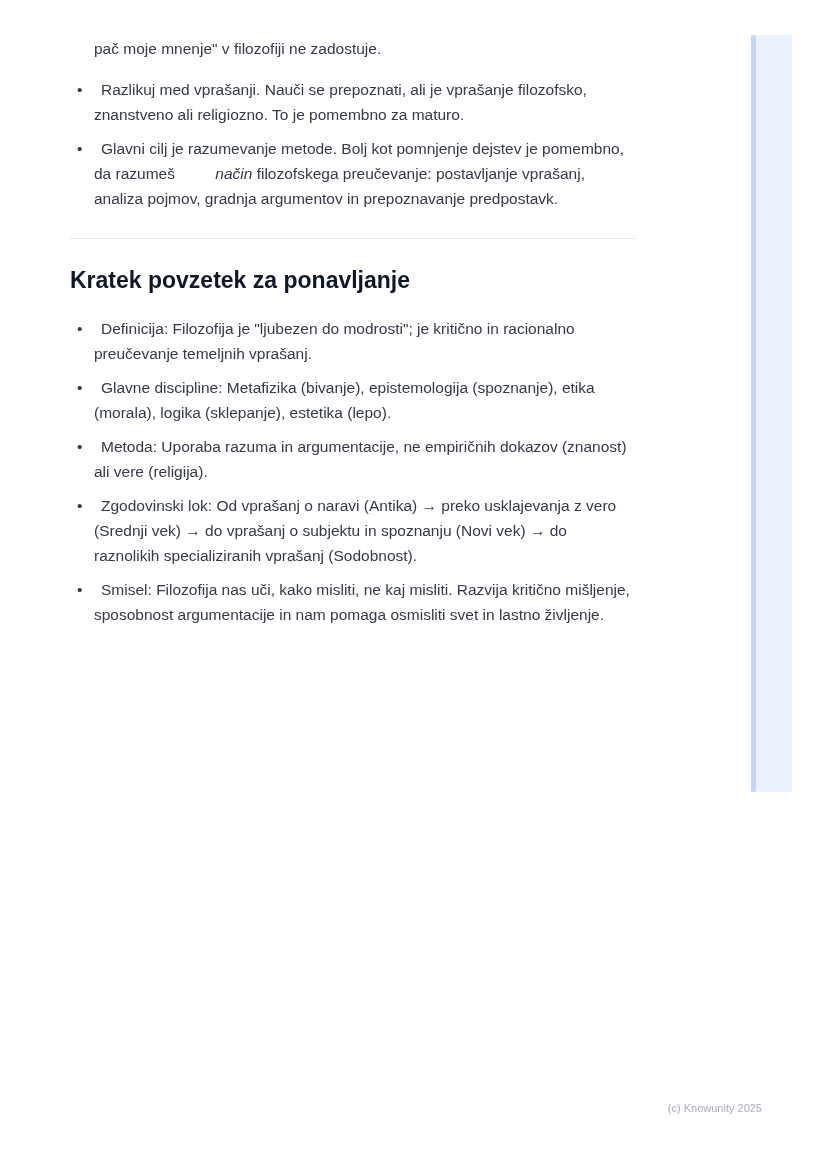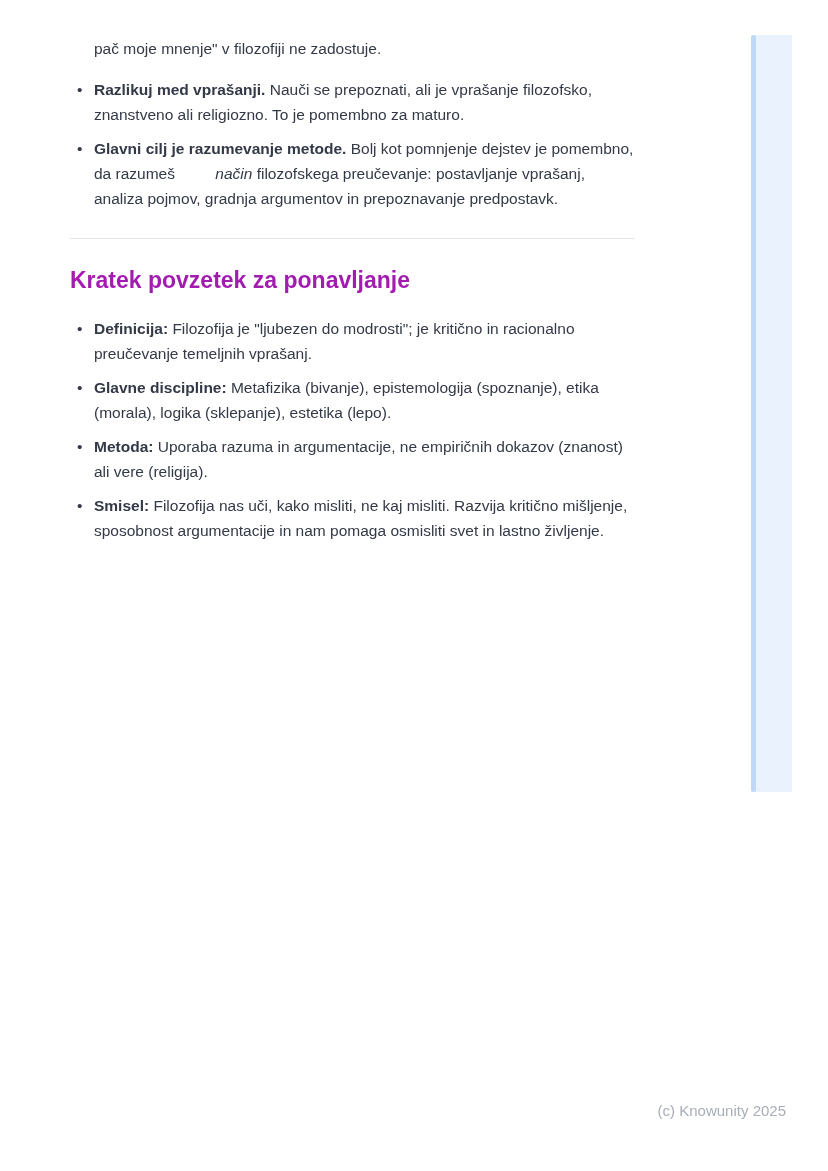--- a/index.html
+++ b/index.html
@@ -36,41 +36,41 @@
     line-height: 25px;
     margin-bottom: 9px;
   }
   ul.doc-list li::before {
     content: "\2022";
     position: absolute;
     left: 7px;
     top: 0;
     color: #333946;
   }
-  .b { font-weight: 700; }
+  .b { font-weight: 400; margin-left: 7px; }
   .i { font-style: italic; margin-left: 36px; }
   hr.divider {
     border: none;
     border-top: 1px solid #e5e7eb;
     margin: 27px 0 0 0;
     width: 565px;
   }
   h2.section-heading {
     margin: 27px 0 0 0;
     font-size: 23px;
     line-height: 28px;
     font-weight: 700;
-    color: #a21caf;
+    color: #0f172a;
   }
   ul.summary { margin-top: 22px; }
   .footer {
     position: absolute;
     top: 1102px;
-    right: 42px;
-    font-size: 15px;
+    right: 66px;
+    font-size: 11px;
     color: #a9aeb8;
   }
   .scroll-track {
     position: absolute;
     top: 35px;
     right: 36px;
     width: 41px;
     height: 757px;
     background: #e9f2fd;
   }
@@ -97,20 +97,21 @@
   </ul>
 
   <hr class="divider">
 
   <h2 class="section-heading">Kratek povzetek za ponavljanje</h2>
 
   <ul class="doc-list summary">
     <li><span class="b">Definicija:</span><span> Filozofija je "ljubezen do modrosti"; je kritično in racionalno preučevanje temeljnih vprašanj.</span></li>
     <li><span class="b">Glavne discipline:</span><span> Metafizika (bivanje), epistemologija (spoznanje), etika (morala), logika (sklepanje), estetika (lepo).</span></li>
     <li><span class="b">Metoda:</span><span> Uporaba razuma in argumentacije, ne empiričnih dokazov (znanost) ali vere (religija).</span></li>
+    <li><span class="b">Zgodovinski lok:</span><span> Od vprašanj o naravi (Antika) → preko usklajevanja z vero (Srednji vek) → do vprašanj o subjektu in spoznanju (Novi vek) → do raznolikih specializiranih vprašanj (Sodobnost).</span></li>
     <li><span class="b">Smisel:</span><span> Filozofija nas uči, kako misliti, ne kaj misliti. Razvija kritično mišljenje, sposobnost argumentacije in nam pomaga osmisliti svet in lastno življenje.</span></li>
   </ul>
 
 </div>
 
 <div class="footer">(c) Knowunity 2025</div>
 
 <div class="scroll-track">
   <div class="scroll-thumb"></div>
 </div>

